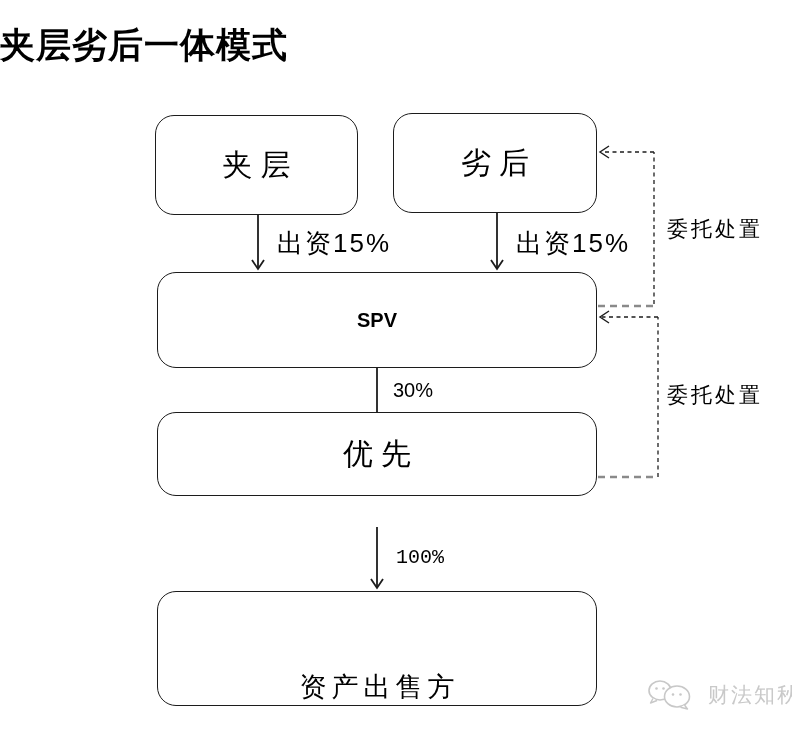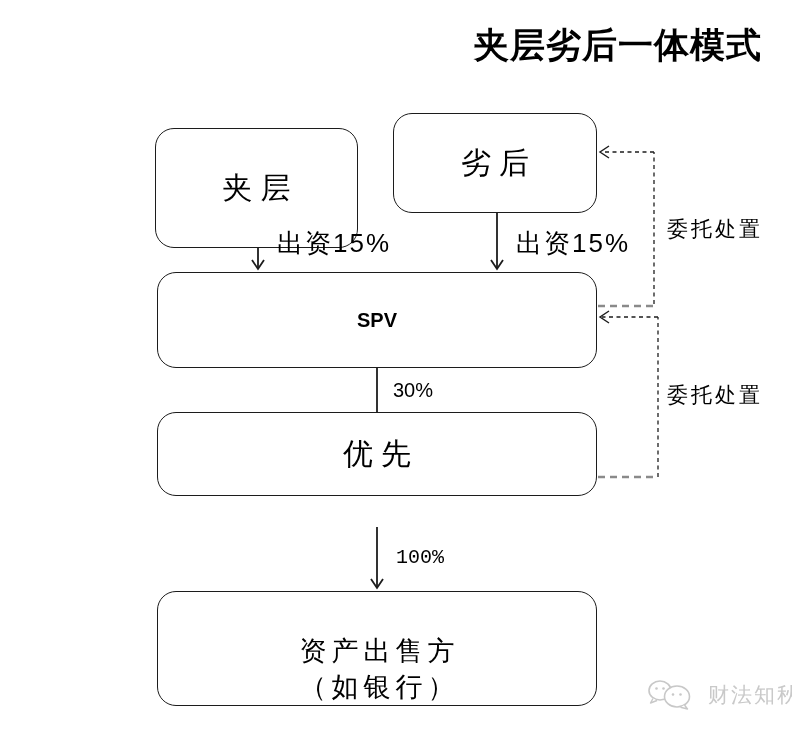--- a/index.html
+++ b/index.html
@@ -14,21 +14,21 @@
     background: #ffffff;
     overflow: hidden;
     font-family: "Liberation Serif", "DejaVu Serif", serif;
     color: #000000;
   }
   .title {
     position: absolute;
     left: 0;
     top: 22px;
     width: 762px;
-    text-align: right;
+    text-align: left;
     font-family: "Liberation Sans", "DejaVu Sans", sans-serif;
     font-size: 35px;
     font-weight: 700;
     letter-spacing: 1px;
     color: #000000;
     white-space: nowrap;
   }
   .wires {
     position: absolute;
     left: 0;
@@ -39,21 +39,21 @@
   .box {
     position: absolute;
     border: 1.6px solid #1c1c1c;
     border-radius: 19px;
     background: #ffffff;
     display: flex;
     align-items: center;
     justify-content: center;
     box-sizing: border-box;
   }
-  .n-mezz   { left: 155px; top: 128px; width: 203px; height: 120px; }
+  .n-mezz   { left: 155px; top: 115px; width: 203px; height: 100px; }
   .n-sub    { left: 393px; top: 113px; width: 204px; height: 100px; }
   .n-spv    { left: 157px; top: 272px; width: 440px; height:  96px; }
   .n-senior { left: 157px; top: 412px; width: 440px; height:  84px; }
   .n-seller { left: 157px; top: 591px; width: 440px; height:  115px; flex-direction: column; justify-content: flex-end; }
   .box-label {
     font-size: 30px;
     letter-spacing: 8px;
     padding-left: 8px;
     white-space: nowrap;
   }
@@ -164,21 +164,20 @@
   <div class="box n-spv">
     <span class="box-label spv-label">SPV</span>
   </div>
 
   <div class="box n-senior">
     <span class="box-label">优先</span>
   </div>
 
   <div class="box n-seller">
     <span class="seller-line">资产出售方</span>
-    <span class="seller-line">（如银行）</span>
   </div>
 
   <div class="elabel lbl-contrib lbl-c1">出资15%</div>
   <div class="elabel lbl-contrib lbl-c2">出资15%</div>
   <div class="elabel lbl-pct lbl-30">30%</div>
   <div class="elabel lbl-pct lbl-100">100%</div>
   <div class="elabel lbl-entrust lbl-e1">委托处置</div>
   <div class="elabel lbl-entrust lbl-e2">委托处置</div>
 
   <div class="watermark">

